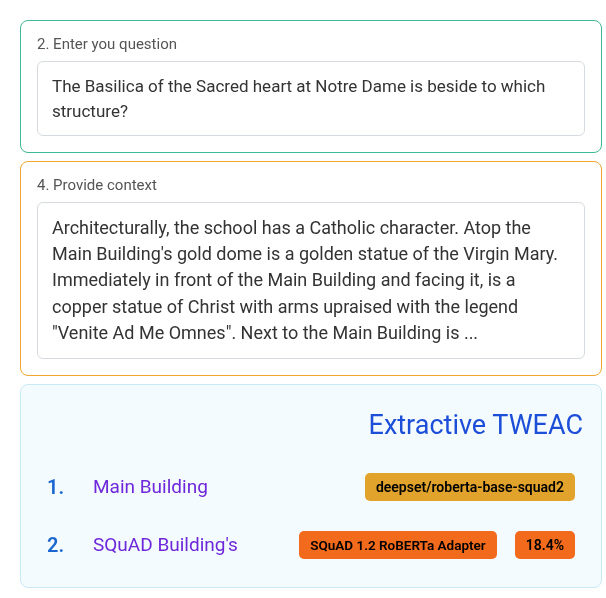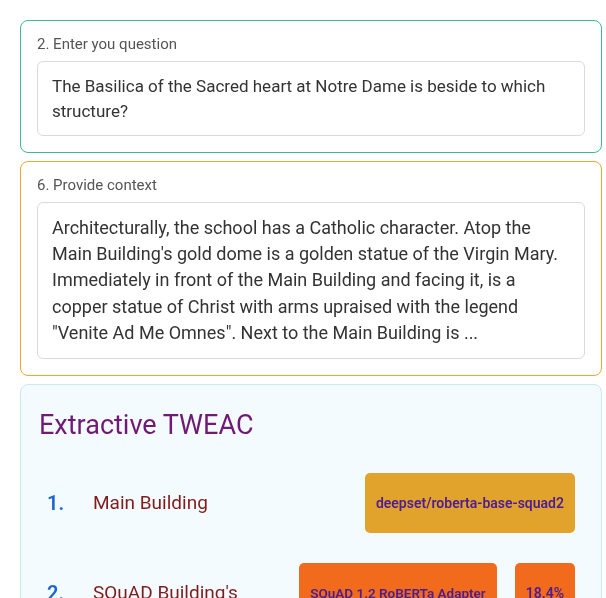--- a/index.html
+++ b/index.html
@@ -38,70 +38,70 @@
     background: #fff;
     padding: 12px 14px;
     font-size: 17px;
     line-height: 1.45;
     color: #333;
   }
   .context-box {
     font-size: 18px;
   }
   .results-title {
-    text-align: left;
+    text-align: right;
     font-size: 27px;
     font-weight: 400;
-    color: #701a75;
+    color: #1d4ed8;
     margin: 8px 0 28px;
   }
   .result-row {
     display: flex;
     align-items: center;
     margin-bottom: 22px;
     gap: 10px;
   }
   .result-row:last-child { margin-bottom: 4px; }
   .rank {
     font-size: 20px;
     font-weight: 600;
     color: #1b67d0;
     width: 28px;
   }
   .answer {
     font-size: 19px;
-    color: #7f1d1d;
+    color: #6d28d9;
     flex: 0 0 auto;
     min-width: 155px;
   }
   .spacer { flex: 1; }
   .pill {
     display: inline-block;
     border-radius: 5px;
-    color: #4c1d95;
+    color: #000000;
     font-weight: 600;
-    padding: 22px 11px;
+    padding: 6px 11px;
     font-size: 14px;
     white-space: nowrap;
   }
   .pill-gold { background: #e1a32b; }
   .pill-gold-sm { background: #e1a32b; font-size: 14px; }
   .pill-orange { background: #f26a1b; font-size: 13.5px; }
   .pill-orange-sm { background: #f26a1b; font-size: 14px; }
 </style>
 </head>
 <body>
 
 <div class="panel panel-question">
   <div class="panel-label">2. Enter you question</div>
   <div class="text-box">The Basilica of the Sacred heart at Notre Dame is beside to which structure?</div>
 </div>
 
 <div class="panel panel-context">
-  <div class="panel-label">6. Provide context</div>
+  <div class="panel-label">4. Provide context</div>
   <div class="text-box context-box">Architecturally, the school has a Catholic character. Atop the Main Building's gold dome is a golden statue of the Virgin Mary. Immediately in front of the Main Building and facing it, is a copper statue of Christ with arms upraised with the legend "Venite Ad Me Omnes". Next to the Main Building is ...</div>
 </div>
 
 <div class="panel panel-results">
   <div class="results-title">Extractive TWEAC</div>
 
   <div class="result-row">
     <div class="rank">1.</div>
     <div class="answer">Main Building</div>
     <div class="spacer"></div>

